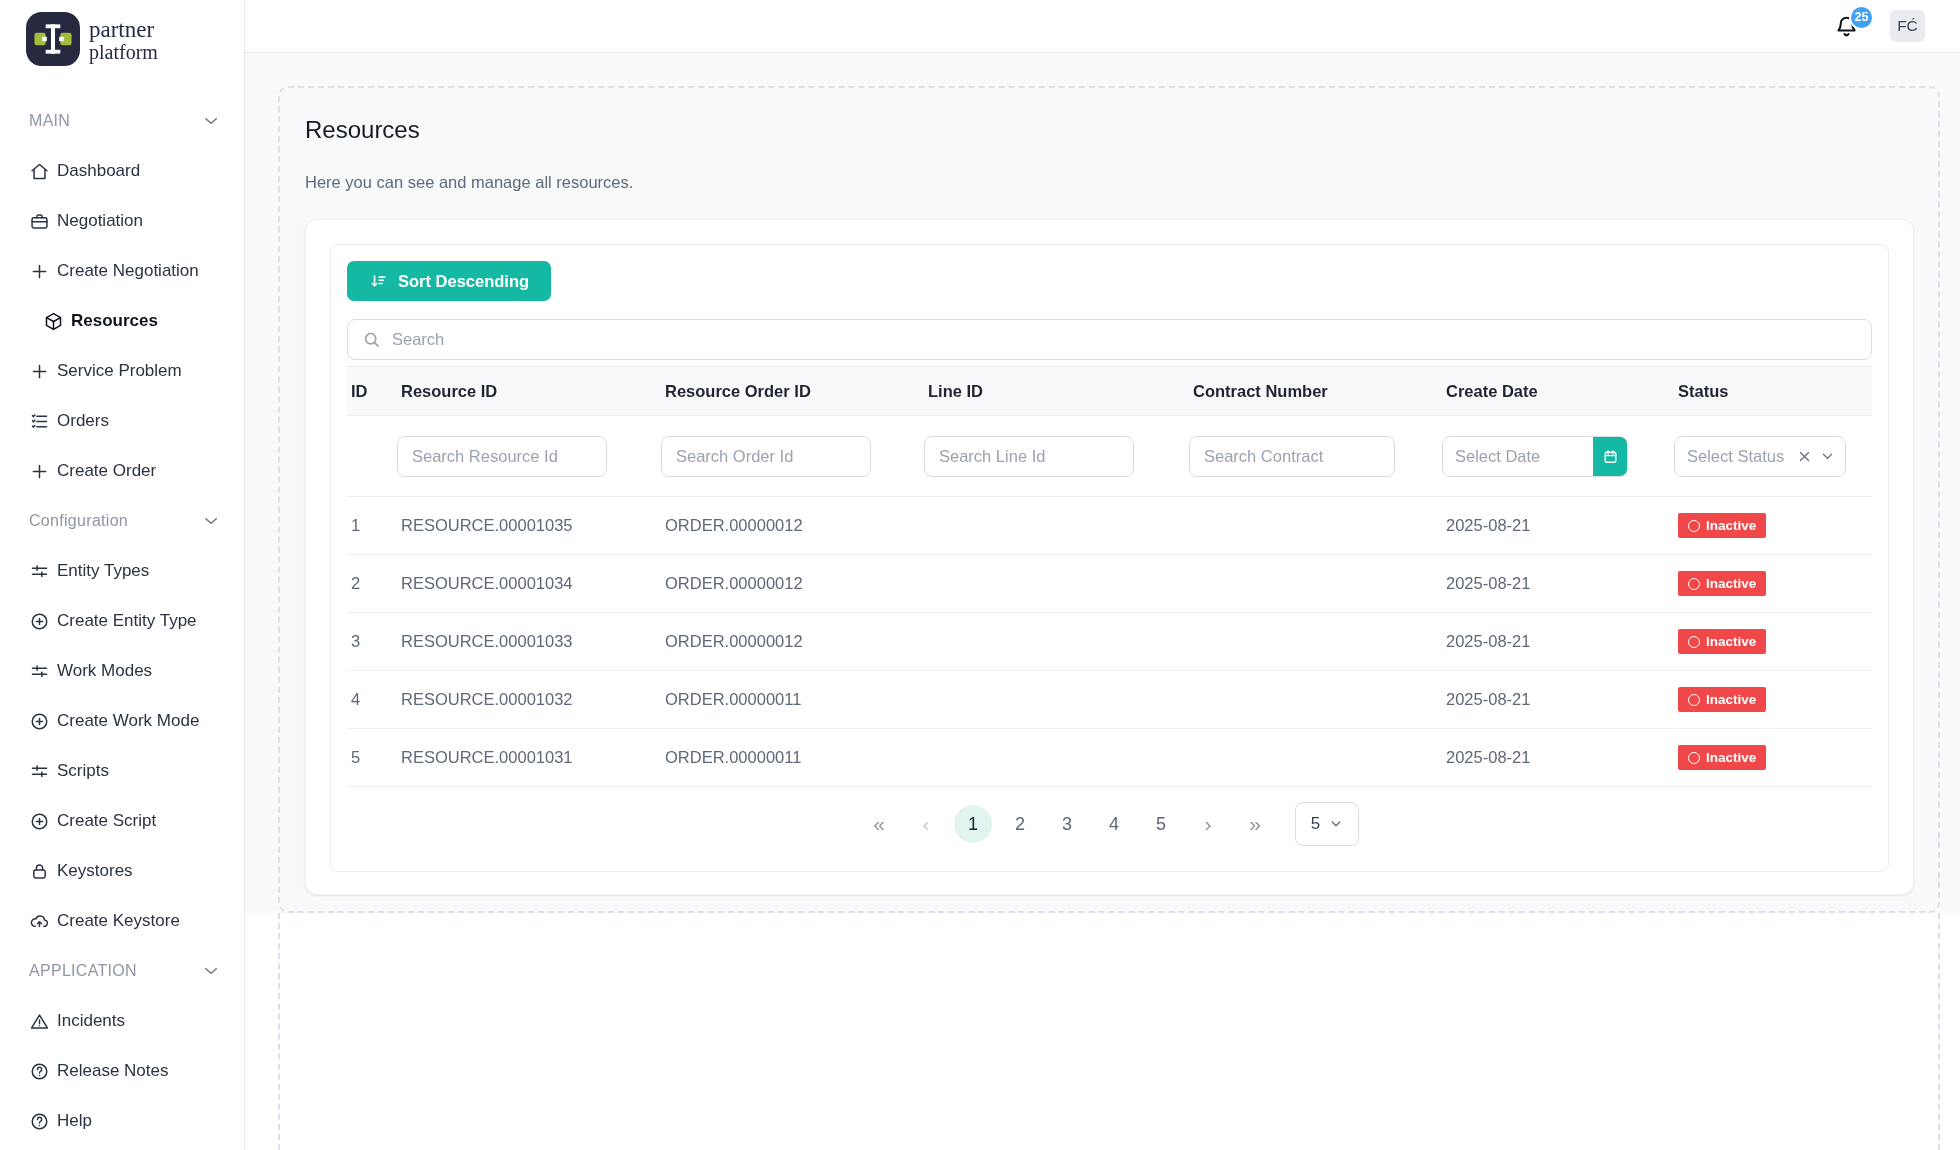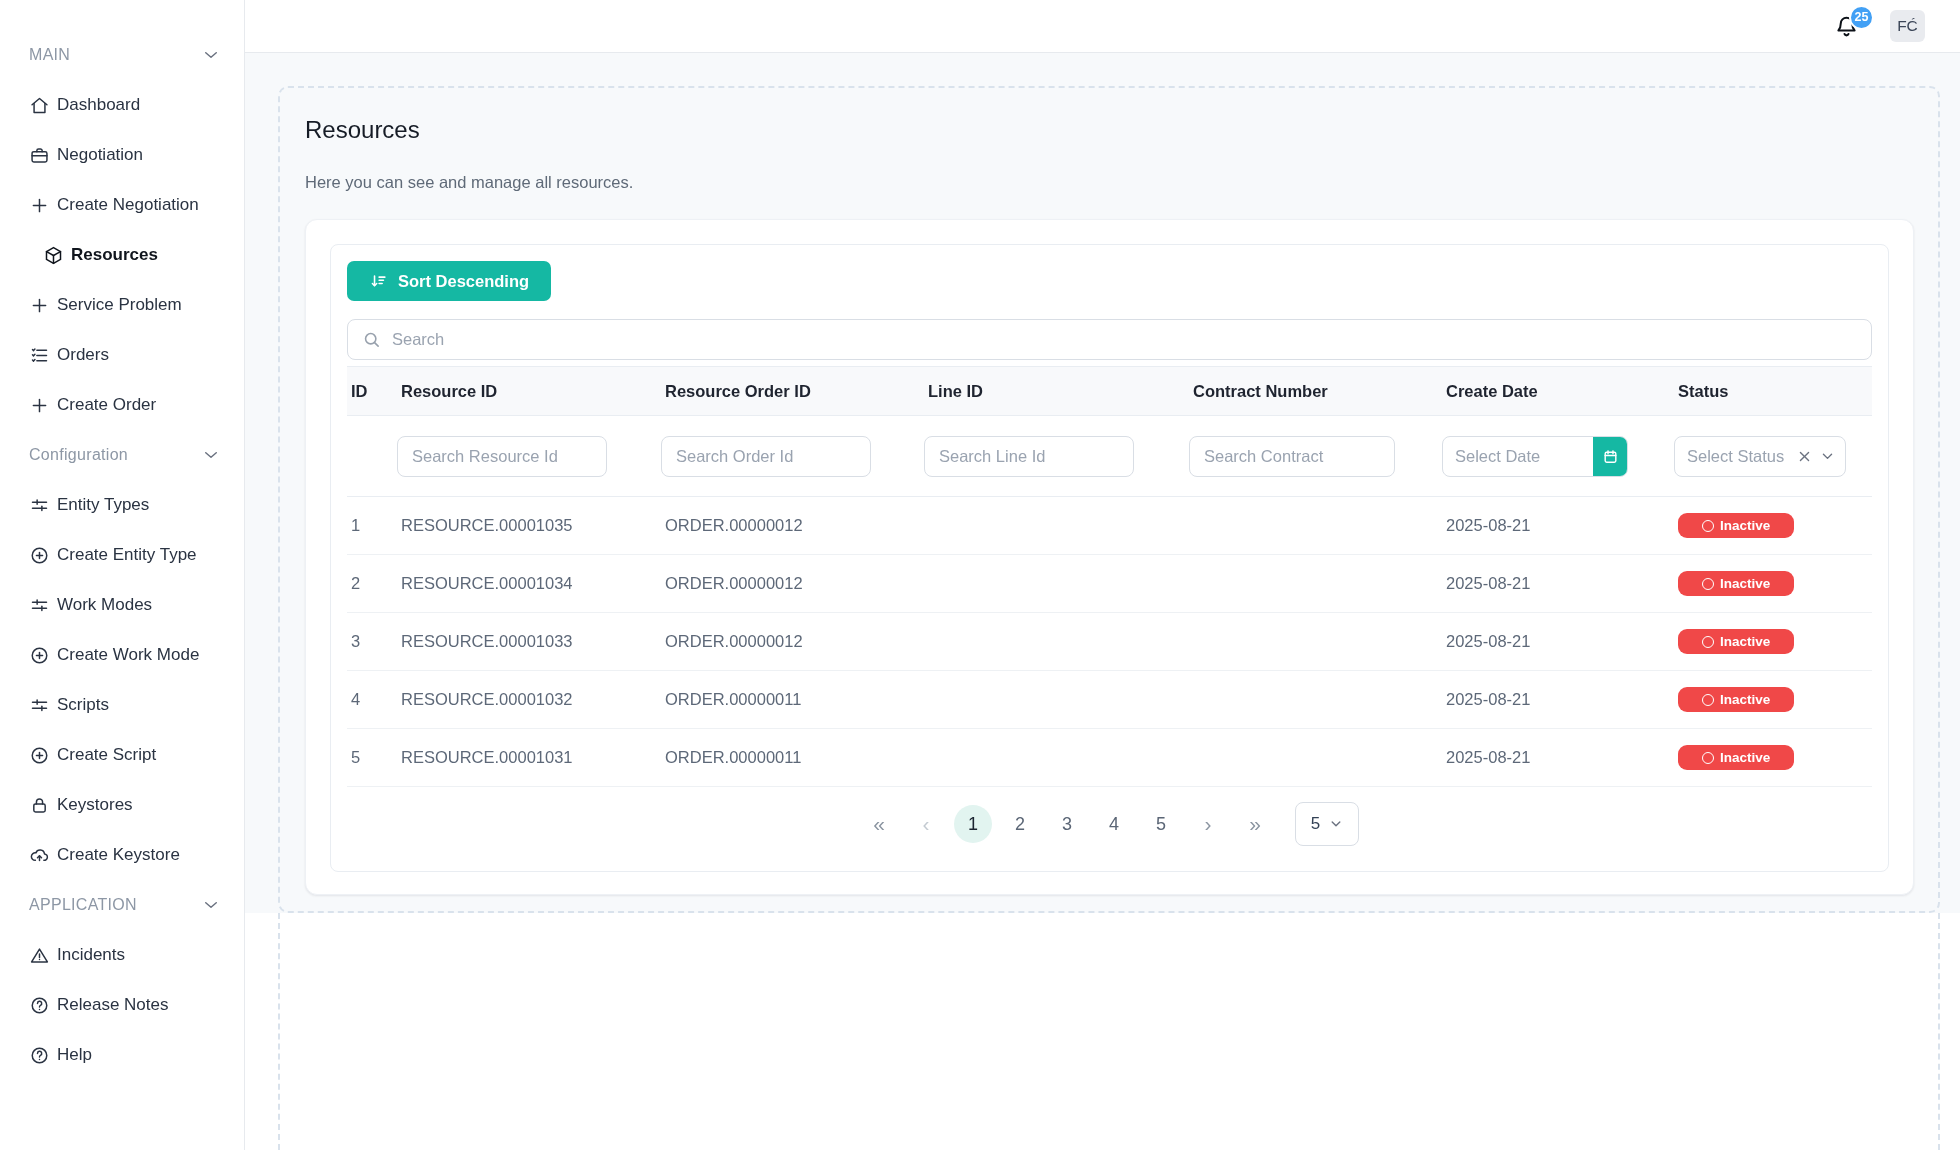--- a/index.html
+++ b/index.html
@@ -121,22 +121,22 @@
   .date-btn svg { width:17px; height:17px; color:#fff; }
   .status-select { width:172px; height:41px; border:1px solid #d9dee5; border-radius:8px;
     display:flex; align-items:center; padding:0 10px 0 12px; gap:8px; background:#fff; cursor:pointer; }
   .status-select .ph { flex:1; font-size:16.5px; color:#9aa3b0; white-space:nowrap; }
   .status-select svg { width:15px; height:15px; color:#6b7280; flex:0 0 15px; }
 
   tbody tr.data-row { border-bottom:1px solid #eef1f4; }
   td.cell { height:58px; font-size:16.5px; color:#5d6878; padding:0 8px 0 4px;
     white-space:nowrap; overflow:hidden; }
   .badge {
-    display:inline-flex; align-items:center; gap:6px; height:25px; padding:0 24px;
-    background:var(--red,#f04848); border-radius:9px; color:#fff;
+    display:inline-flex; align-items:center; gap:6px; height:25px; padding:0 10px;
+    background:var(--red,#f04848); border-radius:2px; color:#fff;
     font-size:13.5px; font-weight:bold;
   }
   .badge .ring { width:12px; height:12px; border:1.6px solid #fff; border-radius:50%; }
 
   
   .pager { margin-top:15px; display:flex; align-items:center; justify-content:center; gap:9px; }
   .pg-item {
     width:38px; height:38px; border-radius:50%; display:flex; align-items:center;
     justify-content:center; font-size:18px; color:#5b6676; cursor:pointer; background:transparent;
     border:none; font-family:"Liberation Sans", sans-serif;
@@ -150,20 +150,36 @@
     font-size:17px; color:#334155; background:#fff; cursor:pointer;
   }
   .size-select svg { width:14px; height:14px; color:#6b7280; }
 </style>
 </head>
 <body>
 
 <div class="app">
 
   <aside class="sidebar">
+    <div class="logo-row">
+      <svg class="logo-mark" viewBox="0 0 48 48">
+        <rect x="0" y="0" width="48" height="48" rx="14" fill="#252a41"></rect>
+        <rect x="7.5" y="18.5" width="10" height="11" rx="2" fill="#a2bd3d"></rect>
+        <rect x="30.5" y="18.5" width="10" height="11" rx="2" fill="#a2bd3d"></rect>
+        <rect x="14.5" y="22" width="4" height="4" fill="#fff"></rect>
+        <rect x="29.5" y="22" width="4" height="4" fill="#fff"></rect>
+        <rect x="17.5" y="11" width="13" height="3.4" fill="#fff"></rect>
+        <rect x="17.5" y="33.6" width="13" height="3.4" fill="#fff"></rect>
+        <rect x="22.2" y="11" width="3.6" height="26" fill="#fff"></rect>
+      </svg>
+      <div class="logo-text">
+        <div class="l1">partner</div>
+        <div class="l2">platform</div>
+      </div>
+    </div>
     <nav id="sidebar-nav">
   <div class="nav-section">
     <div class="nav-section-header">
       <span class="sec-label">MAIN</span>
       <svg class="chev" viewBox="0 0 24 24" fill="none" stroke="currentColor" stroke-width="2" stroke-linecap="round" stroke-linejoin="round">
               <path d="M5 9l7 6 7-6"></path>
             </svg>
     </div>
     <div class="sec-items">
   <div class="nav-item">

